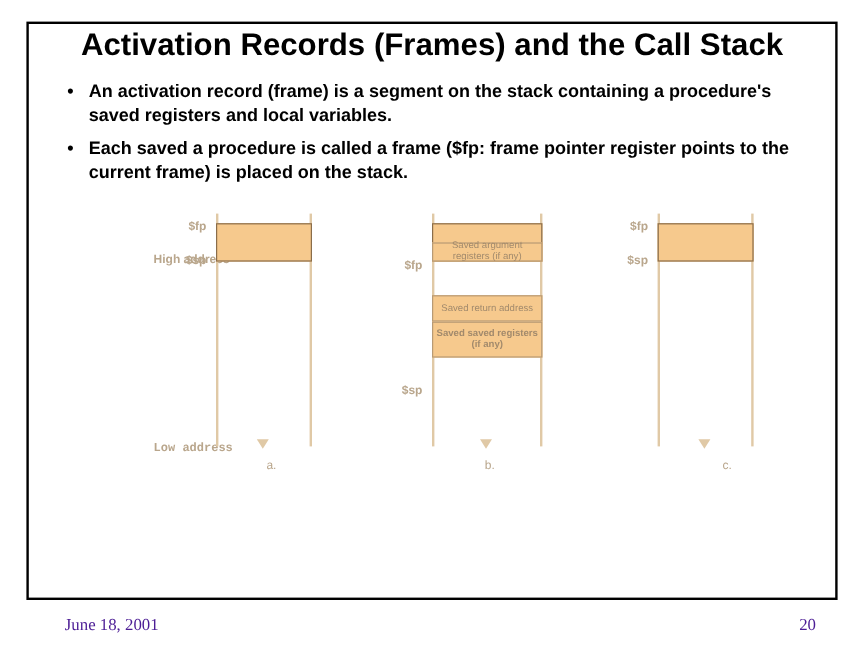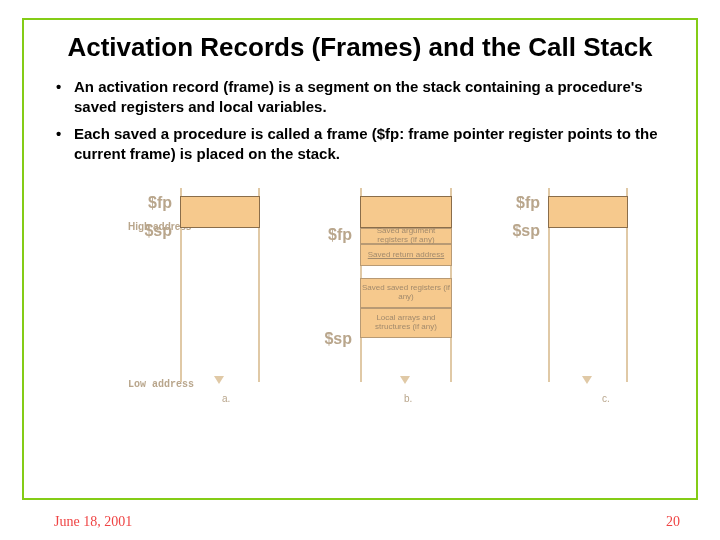--- a/index.html
+++ b/index.html
@@ -6,22 +6,22 @@
   body {
     width: 720px;
     height: 540px;
     background: #fff;
     font-family: Arial, Helvetica, sans-serif;
     position: relative;
   }
   .slide-frame {
     position: absolute;
     top: 18px; left: 22px; right: 22px; bottom: 40px;
-    border: 2px solid #84cc16;
-    padding: 12px 18px 8px 18px;
+    border: 2px solid #000000;
+    padding: 2px 18px 8px 18px;
   }
   .title {
     font-size: 26px;
     font-weight: bold;
     text-align: center;
     line-height: 1.2;
     margin-bottom: 14px;
   }
   .bullets { margin-left: 14px; margin-bottom: 10px; }
   .bullet {
@@ -69,21 +69,21 @@
     font-size: 8px;
     text-align: center;
     line-height: 1.1;
     display: flex;
     align-items: center;
     justify-content: center;
     color: #a28a6c;
   }
   .lbl {
     position: absolute;
-    font-size: 16px;
+    font-size: 10px;
     font-weight: bold;
     text-align: right;
   }
   .arrow {
     position: absolute;
     width: 0; height: 0;
     border-left: 5px solid transparent;
     border-right: 5px solid transparent;
     border-top: 8px solid #e0c9a6;
   }
@@ -94,21 +94,21 @@
   }
   .footer {
     position: absolute;
     bottom: 10px;
     left: 54px;
     right: 40px;
     display: flex;
     justify-content: space-between;
     font-family: 'Times New Roman', Times, serif;
     font-size: 14px;
-    color: #ef4444;
+    color: #4c1d95;
   }
 </style>
 </head>
 <body>
 
 <div class="slide-frame">
   <div class="title">Activation Records (Frames) and the Call Stack</div>
 
   <div class="bullets">
     <div class="bullet">
@@ -130,24 +130,23 @@
       <div class="box" style="left:56px; width:80px; top:8px; height:32px;"></div>
       <div class="lbl" style="left:0; width:48px; top:6px;">$fp</div>
       <div class="lbl" style="left:0; width:48px; top:34px;">$sp</div>
       <div class="arrow" style="left:90px; bottom:-2px;"></div>
     </div>
     <div class="collabel" style="left:180px;">a.</div>
 
     <div class="col" style="left:262px;">
       <div class="rails" style="left:56px; width:92px;"></div>
       <div class="box" style="left:56px; width:92px; top:8px; height:32px;"></div>
-      <div class="seg" style="left:56px; width:92px; top:40px; height:16px;">Saved argument registers (if any)</div>
-      <div class="seg" style="left:56px; width:92px; top:56px; height:22px;text-decoration:underline;">Saved return address</div>
-      <div class="seg" style="left:56px; width:92px; top:90px; height:30px;">Saved saved registers (if any)</div>
-      <div class="seg" style="left:56px; width:92px; top:120px; height:30px;">Local arrays and structures (if any)</div>
+      <div class="seg" style="left:56px; width:92px; top:24px; height:16px;">Saved argument registers (if any)</div>
+      <div class="seg" style="left:56px; width:92px; top:68px; height:22px;">Saved return address</div>
+      <div class="seg" style="left:56px; width:92px; top:90px; height:30px;font-weight:bold;">Saved saved registers (if any)</div>
       <div class="lbl" style="left:0; width:48px; top:38px;">$fp</div>
       <div class="lbl" style="left:0; width:48px; top:142px;">$sp</div>
       <div class="arrow" style="left:96px; bottom:-2px;"></div>
     </div>
     <div class="collabel" style="left:362px;">b.</div>
 
     <div class="col" style="left:450px;">
       <div class="rails" style="left:56px; width:80px;"></div>
       <div class="box" style="left:56px; width:80px; top:8px; height:32px;"></div>
       <div class="lbl" style="left:0; width:48px; top:6px;">$fp</div>

